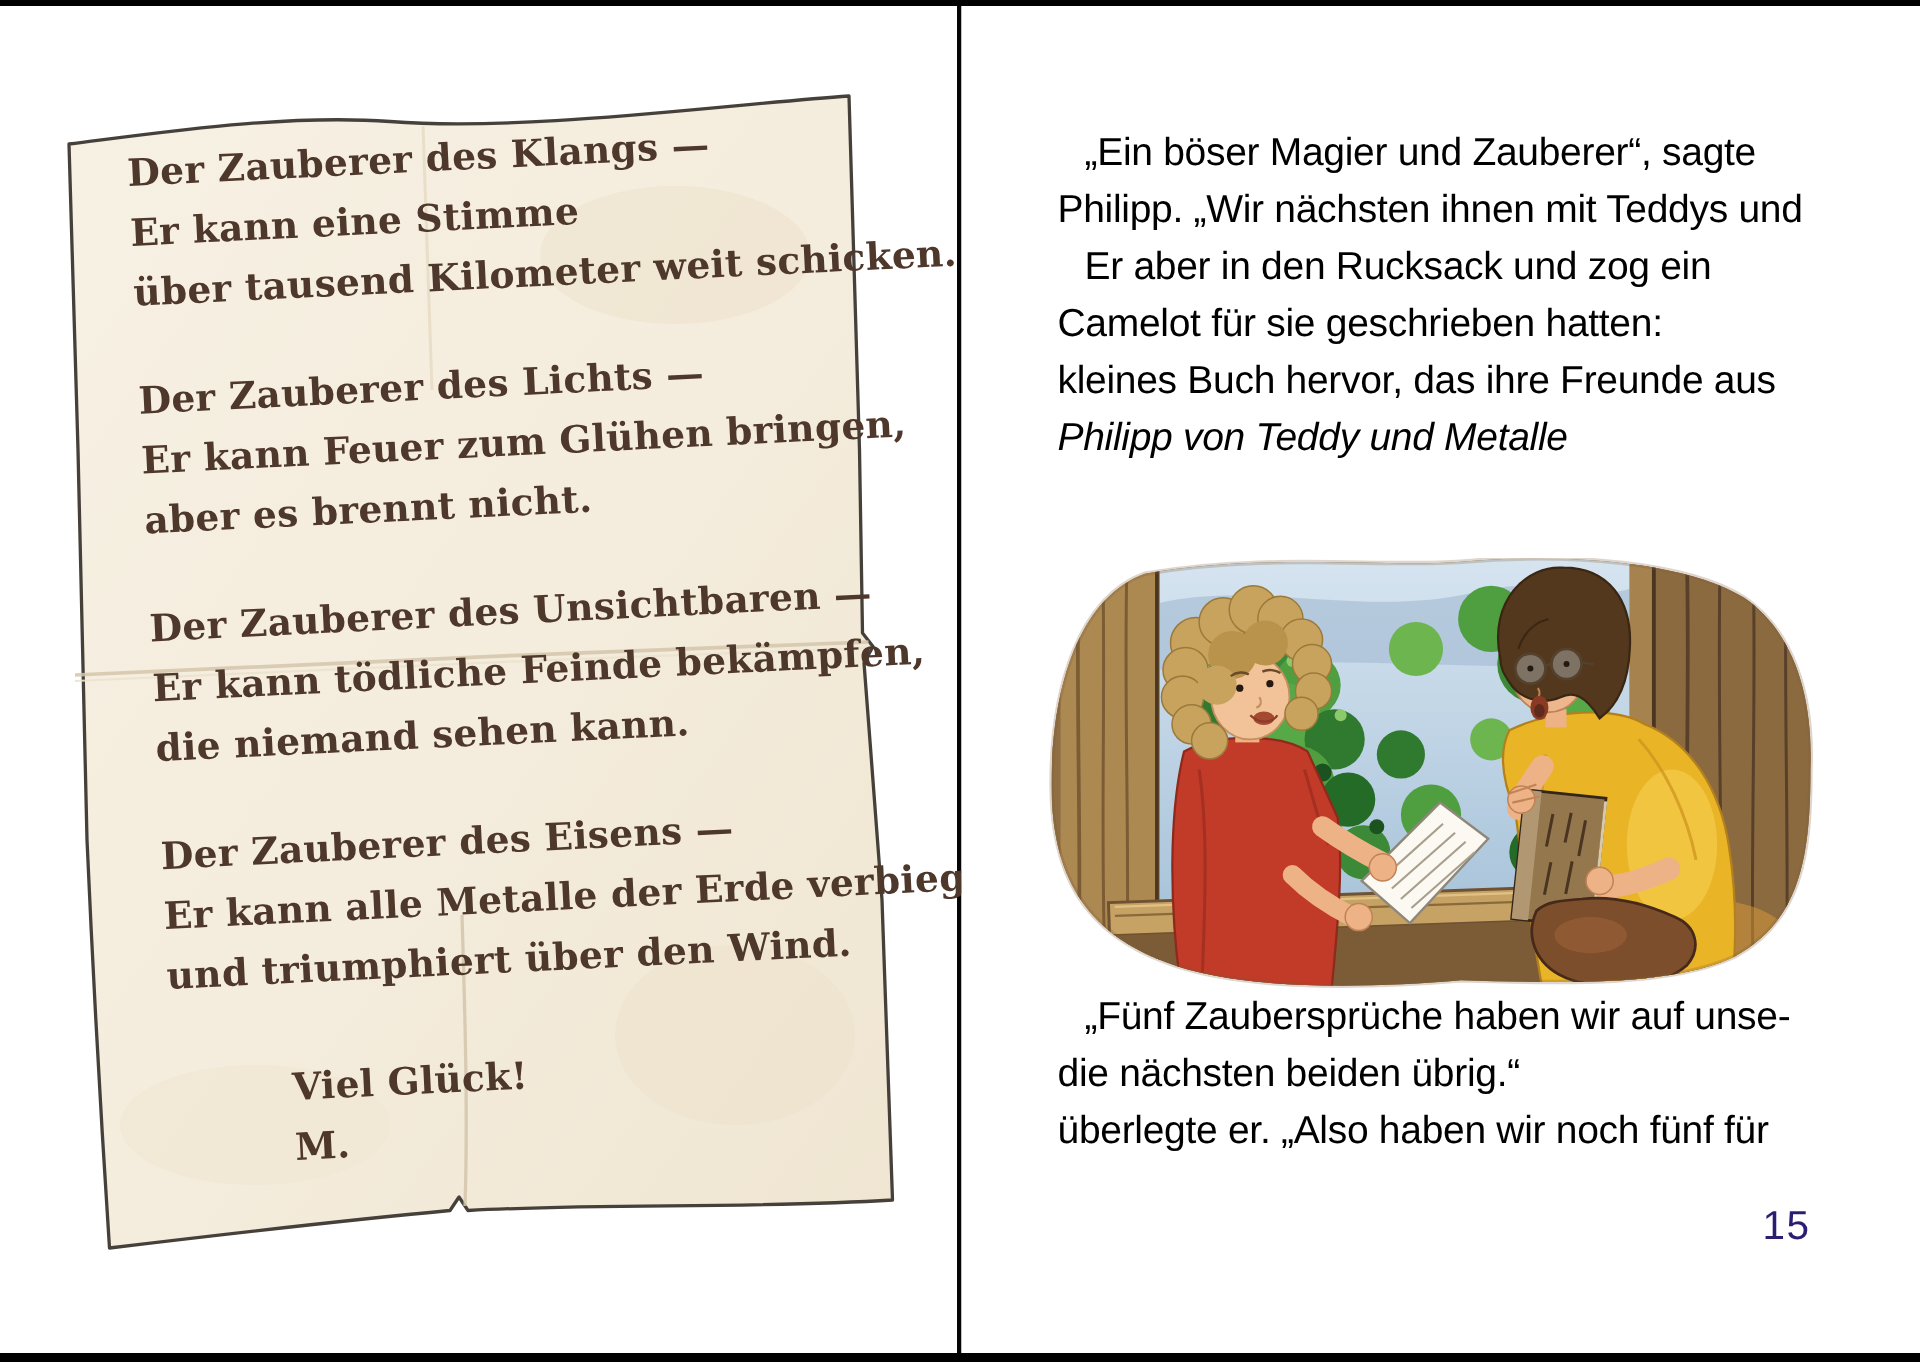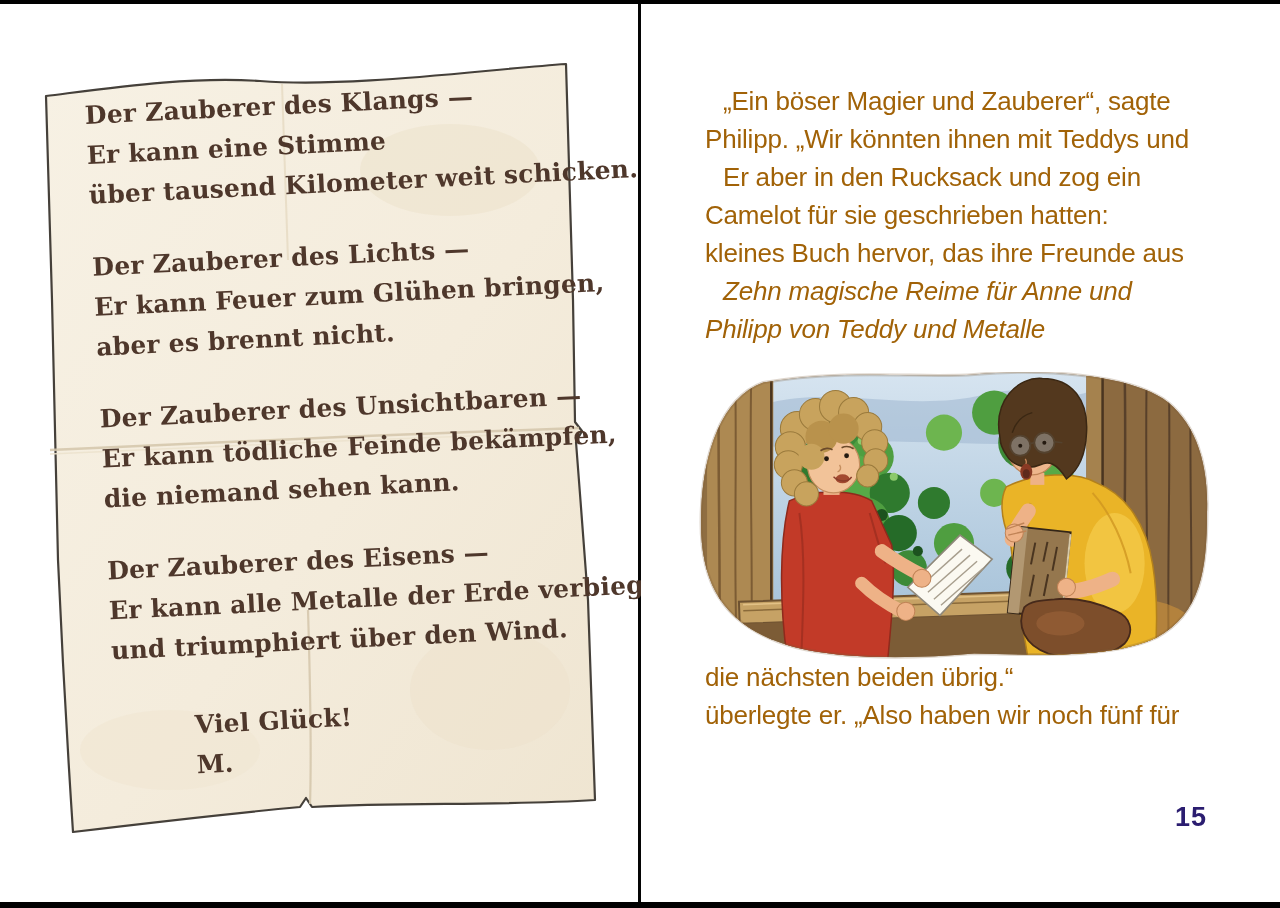--- a/index.html
+++ b/index.html
@@ -18,29 +18,29 @@
   .note-text{position:absolute;left:84px;top:92px;width:480px;
              transform:rotate(-2.8deg);transform-origin:0 0;
              font-family:"DejaVu Serif",serif;font-weight:bold;
              font-size:25px;line-height:40px;color:#4e372b;}
   .note-stanza{margin-bottom:32px;}
   .note-line{white-space:nowrap;letter-spacing:.2px;}
   .note-closing{margin-top:38px;padding-left:80px;}
 
   
   .body-block{position:absolute;left:64px;width:520px;font-size:26px;line-height:38px;
-              color:#a16207;letter-spacing:-0.2px;}
+              color:#000000;letter-spacing:-0.2px;}
   .block-1{top:78px;}
   .block-2{top:654px;}
   .body-line{white-space:nowrap;}
   .indent{padding-left:18px;}
   .italic{font-style:italic;}
 
   .page-number{position:absolute;left:510px;top:798px;width:56px;text-align:right;
-               font-size:27px;font-weight:bold;color:#2b1d70;letter-spacing:1px;}
+               font-size:27px;font-weight:normal;color:#2b1d70;letter-spacing:1px;}
 
   .illustration-wrap{position:absolute;left:52px;top:368px;width:520px;height:288px;}
 </style>
 </head>
 <body>
 
 <div class="spread">
   <div class="edge-bar edge-top"></div>
   <div class="edge-bar edge-bottom"></div>
   <div class="divider"></div>
@@ -93,25 +93,24 @@
       <div class="note-closing">
         <div class="note-line">Viel Glück!</div>
         <div class="note-line">M.</div>
       </div>
     </div>
   </div>
 
   <div class="page page-right">
     <div class="body-block block-1">
       <div class="body-line indent">„Ein böser Magier und Zauberer“, sagte</div>
-      <div class="body-line">Philipp. „Wir könnten ihnen mit Teddys und</div>
+      <div class="body-line">Philipp. „Wir nächsten ihnen mit Teddys und</div>
       <div class="body-line indent">Er aber in den Rucksack und zog ein</div>
       <div class="body-line">Camelot für sie geschrieben hatten:</div>
       <div class="body-line">kleines Buch hervor, das ihre Freunde aus</div>
-      <div class="body-line indent italic">Zehn magische Reime für Anne und</div>
       <div class="body-line italic">Philipp von Teddy und Metalle</div>
     </div>
 
     <div class="illustration-wrap">
       <svg viewBox="0 0 518 286" width="520" height="288">
         <defs>
           <clipPath id="blob">
             <path d="M70,10 C150,-4 230,6 280,2 C350,-4 430,2 468,26 C500,48 514,90 512,140
                      C512,196 506,240 462,264 C420,284 350,282 280,280 C210,286 130,286 84,268
                      C30,248 8,210 8,150 C8,86 26,26 70,10 Z"></path>
@@ -288,19 +287,20 @@
             <ellipse cx="332" cy="101" rx="3.5" ry="4.5" fill="#5e2a1c"></ellipse>
           </g>
         </g>
         <path d="M70,10 C150,-4 230,6 280,2 C350,-4 430,2 468,26 C500,48 514,90 512,140
                  C512,196 506,240 462,264 C420,284 350,282 280,280 C210,286 130,286 84,268
                  C30,248 8,210 8,150 C8,86 26,26 70,10 Z" fill="none" stroke="#7b5c38" stroke-width="3" opacity="0.25"></path>
       </svg>
     </div>
 
     <div class="body-block block-2">
+      <div class="body-line indent">„Fünf Zaubersprüche haben wir auf unse-</div>
       <div class="body-line">die nächsten beiden übrig.“</div>
       <div class="body-line">überlegte er. „Also haben wir noch fünf für</div>
     </div>
 
     <div class="page-number">15</div>
   </div>
 </div>
 
 </body></html>

